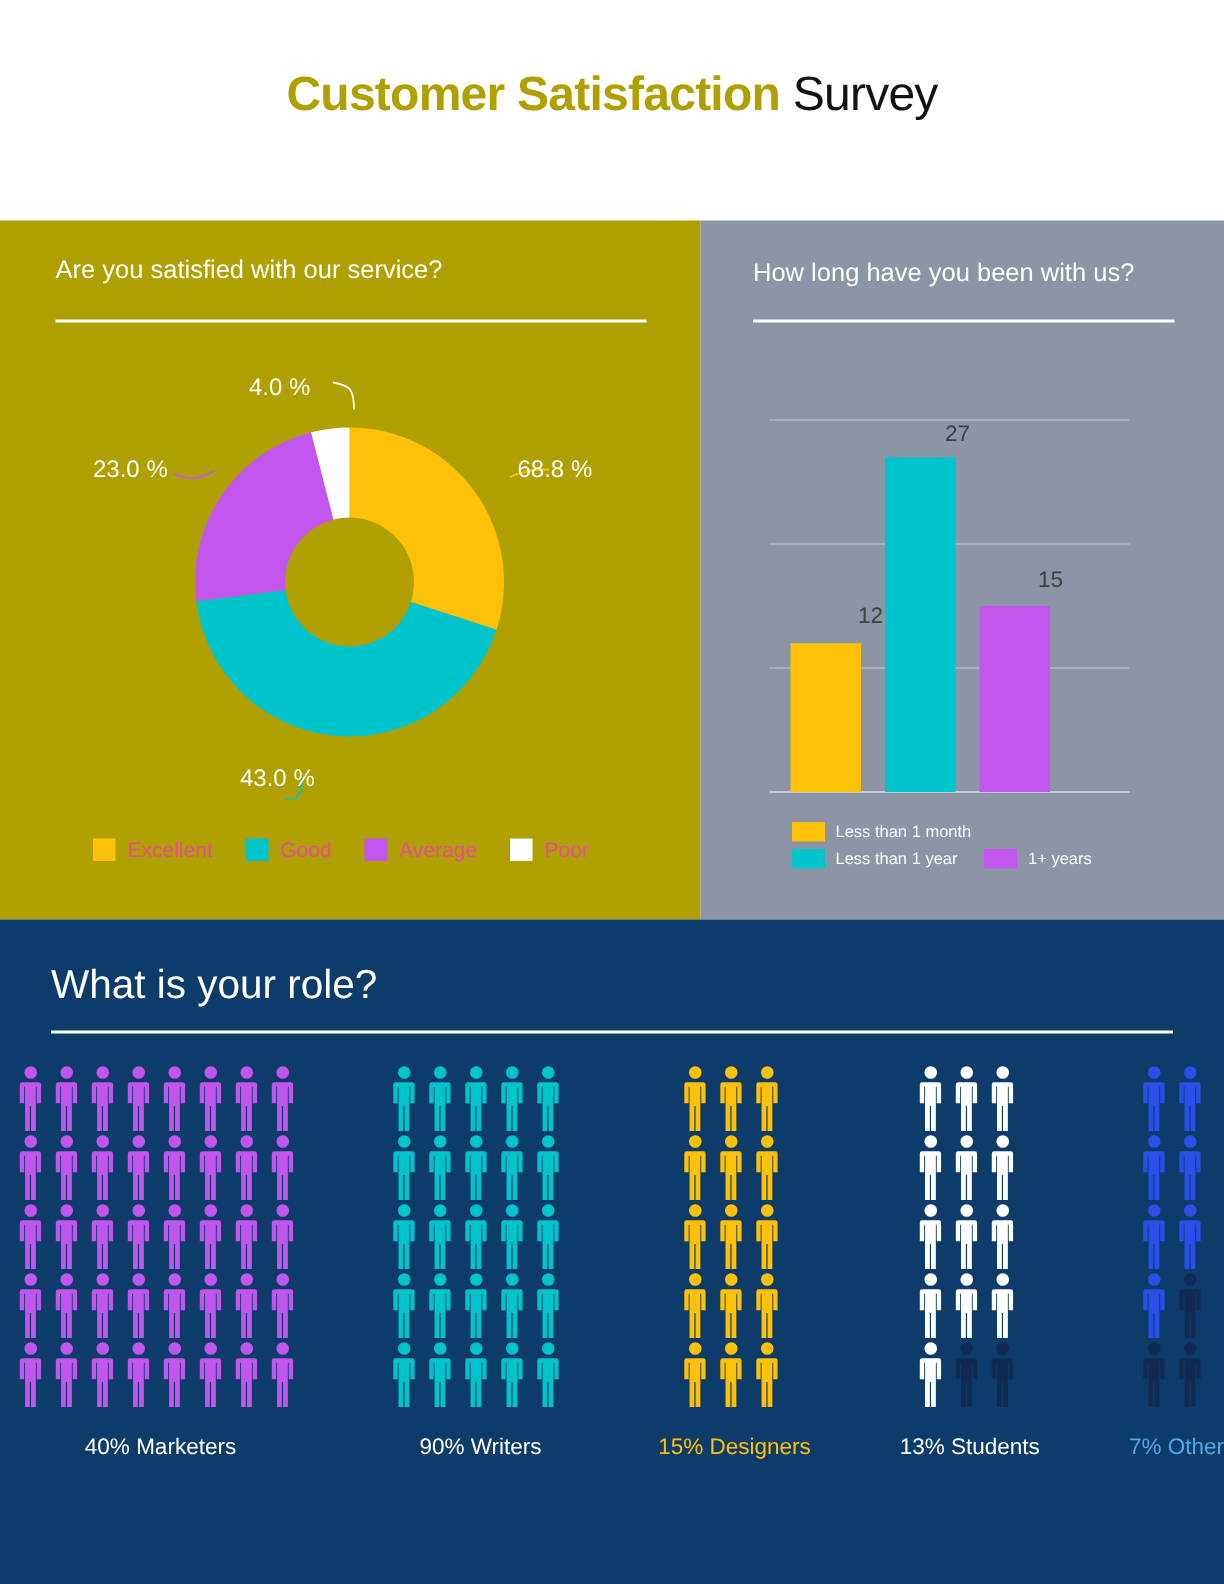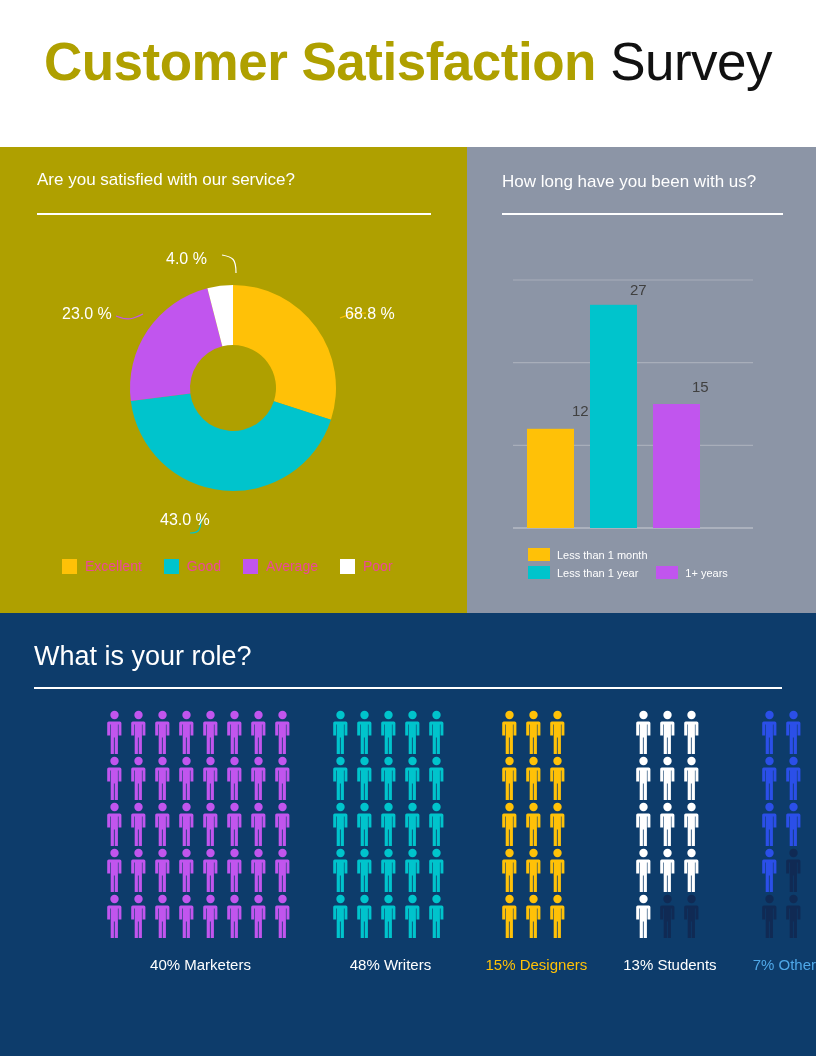--- a/index.html
+++ b/index.html
@@ -12,21 +12,21 @@
   }
 
   
   #header {
     position:absolute; left:0; top:0; width:816px; height:147px;
     background:#ffffff;
   }
   #main-title {
     position:absolute; left:0; top:36px; width:816px;
     text-align:center;
-    font-size:53px; line-height:52px;
+    font-size:32px; line-height:52px;
     white-space:nowrap;
   }
   #main-title .t-strong {
     font-weight:bold; color:#AFA000; letter-spacing:-0.5px;
   }
   #main-title .t-light {
     font-weight:normal; color:#111111; letter-spacing:-0.5px;
   }
   #logo {
     position:absolute; right:22px; top:103px;
@@ -101,21 +101,21 @@
   #roles-heading {
     position:absolute; left:34px; top:641px;
     color:#ffffff; font-size:27px; font-weight:normal; white-space:nowrap;
   }
   #roles-rule {
     position:absolute; left:34px; top:687px; width:748px; height:2px;
     background:#ffffff;
   }
   #roles-groups {
     position:absolute; left:0; top:710px; width:816px;
-    display:flex; justify-content:flex-end; align-items:flex-start;
+    display:flex; justify-content:space-between; align-items:flex-start;padding-left:12px;
   }
   .role-group { display:flex; flex-direction:column; align-items:center; }
   .role-grid { display:grid; gap:2px 2px; }
   .role-label {
     margin-top:18px; font-size:15px; white-space:nowrap; text-align:center;
   }
   .fig { display:block; }
 </style>
 </head>
 <body>
@@ -606,21 +606,21 @@
             <path d="M3.2 11.5 h10.6 a1.6 1.6 0 0 1 1.6 1.6 v12.4 h-2.9 v-11 h-0.6 v29.5 h-3.2 v-16.6 h-0.8 v16.6 h-3.2 v-29.5 h-0.6 v11 h-2.9 v-12.4 a1.6 1.6 0 0 1 1.6 -1.6 z" fill="#00C4CC"></path>
           </svg>
         </div>
         <div>
           <svg width="17" height="44" viewBox="0 0 17 44" class="fig">
             <circle cx="8.5" cy="5" r="4.2" fill="#00C4CC"></circle>
             <path d="M3.2 11.5 h10.6 a1.6 1.6 0 0 1 1.6 1.6 v12.4 h-2.9 v-11 h-0.6 v29.5 h-3.2 v-16.6 h-0.8 v16.6 h-3.2 v-29.5 h-0.6 v11 h-2.9 v-12.4 a1.6 1.6 0 0 1 1.6 -1.6 z" fill="#00C4CC"></path>
           </svg>
         </div>
       </div>
-      <div class="role-label" style="color: rgb(255, 255, 255);">48% Writers</div>
+      <div class="role-label" style="color: rgb(255, 255, 255);">90% Writers</div>
     </div>
     <div class="role-group" style="margin-right: 36px;">
       <div class="role-grid" style="grid-template-columns: repeat(3, 22px);">
         <div>
           <svg width="17" height="44" viewBox="0 0 17 44" class="fig">
             <circle cx="8.5" cy="5" r="4.2" fill="#FFC107"></circle>
             <path d="M3.2 11.5 h10.6 a1.6 1.6 0 0 1 1.6 1.6 v12.4 h-2.9 v-11 h-0.6 v29.5 h-3.2 v-16.6 h-0.8 v16.6 h-3.2 v-29.5 h-0.6 v11 h-2.9 v-12.4 a1.6 1.6 0 0 1 1.6 -1.6 z" fill="#FFC107"></path>
           </svg>
         </div>
         <div>

